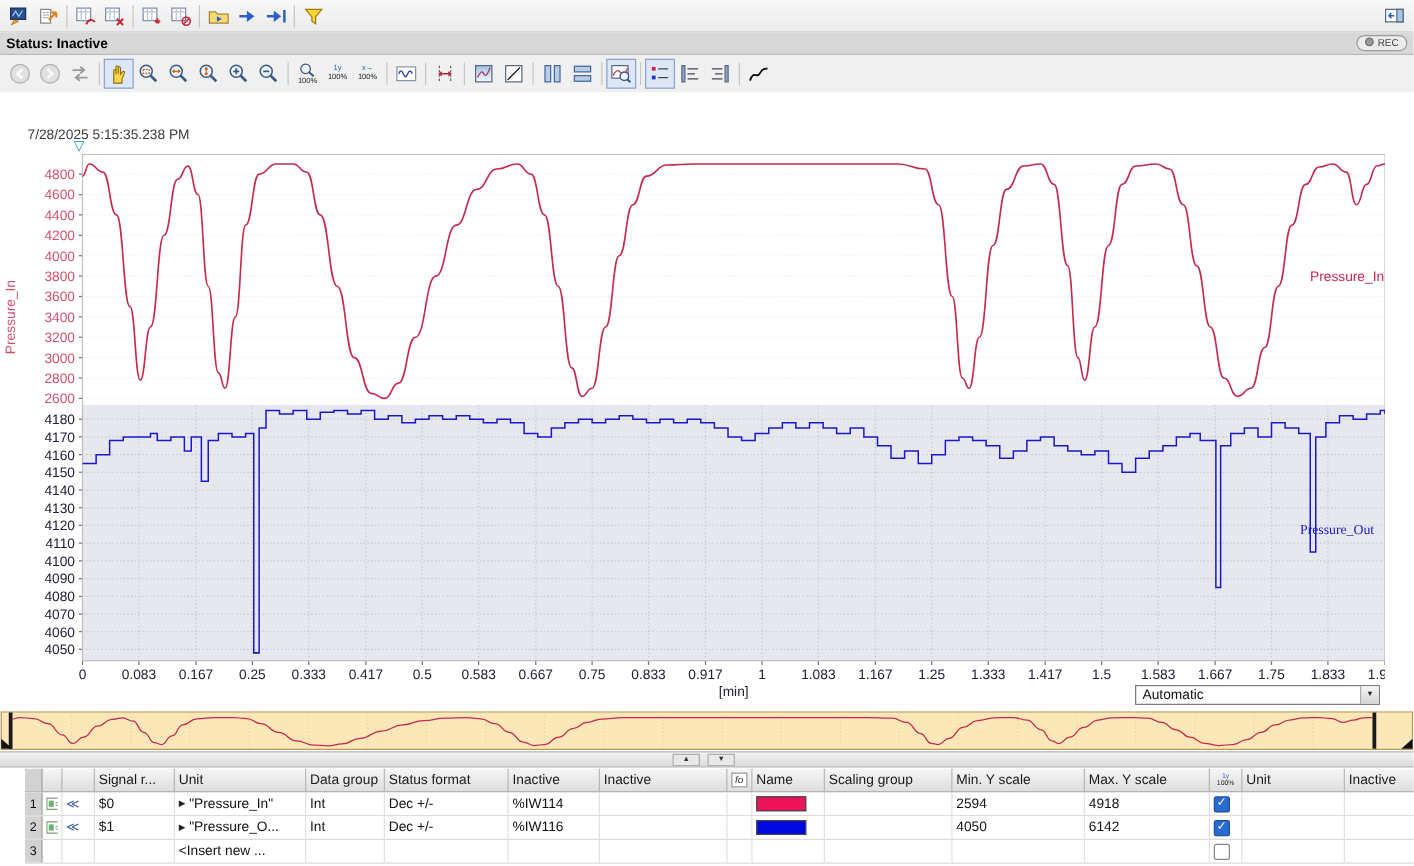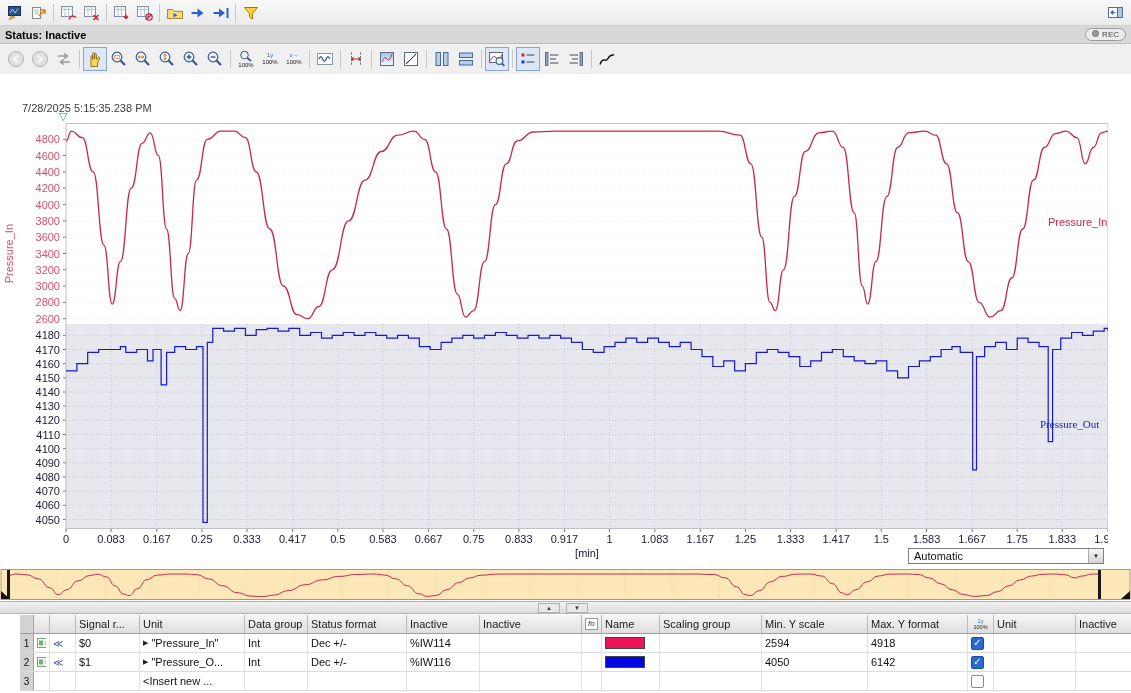--- a/index.html
+++ b/index.html
@@ -560,21 +560,21 @@
     <div>Data group</div>
     <div>Status format</div>
     <div>Inactive</div>
     <div>Inactive</div>
     <div>
         <span class="foi">fo</span>
       </div>
     <div>Name</div>
     <div>Scaling group</div>
     <div>Min. Y scale</div>
-    <div>Max. Y format</div>
+    <div>Max. Y scale</div>
     <div class="vh">
         <span class="t5" style="color:#2c5fce">1y</span>
         <span class="t5">100%</span>
       </div>
     <div>Unit</div>
     <div>Inactive</div>
   </div>
 
   <div class="trow">
     <div class="numc">1</div>

